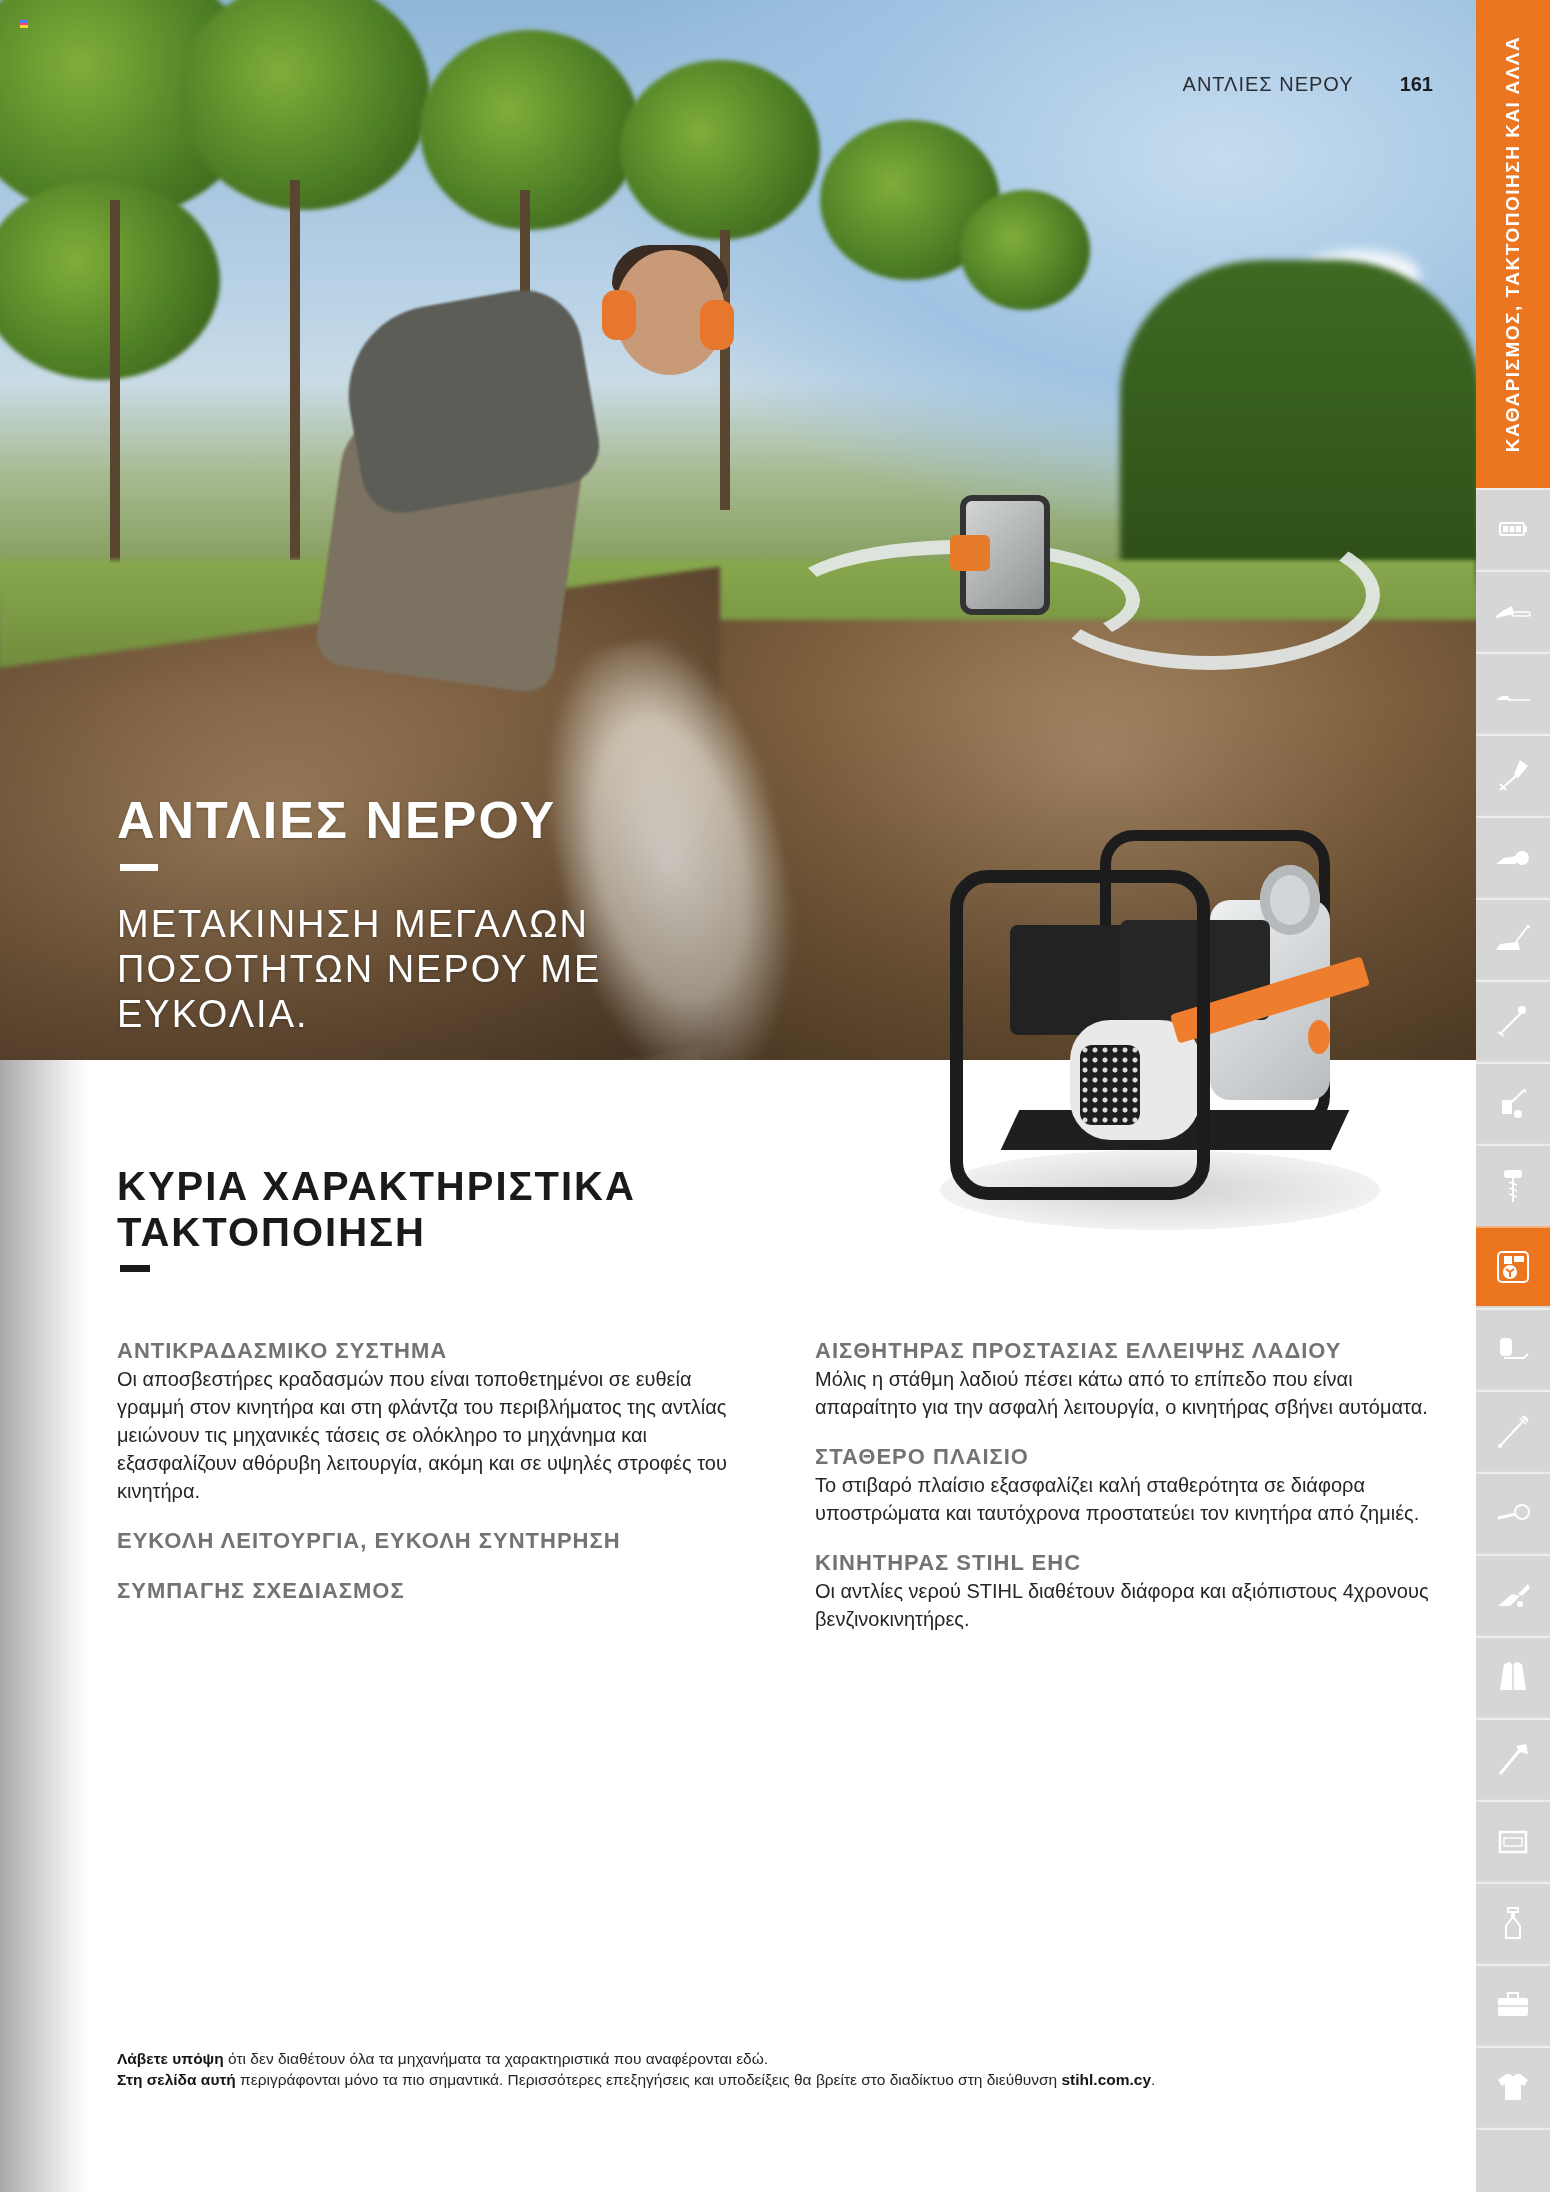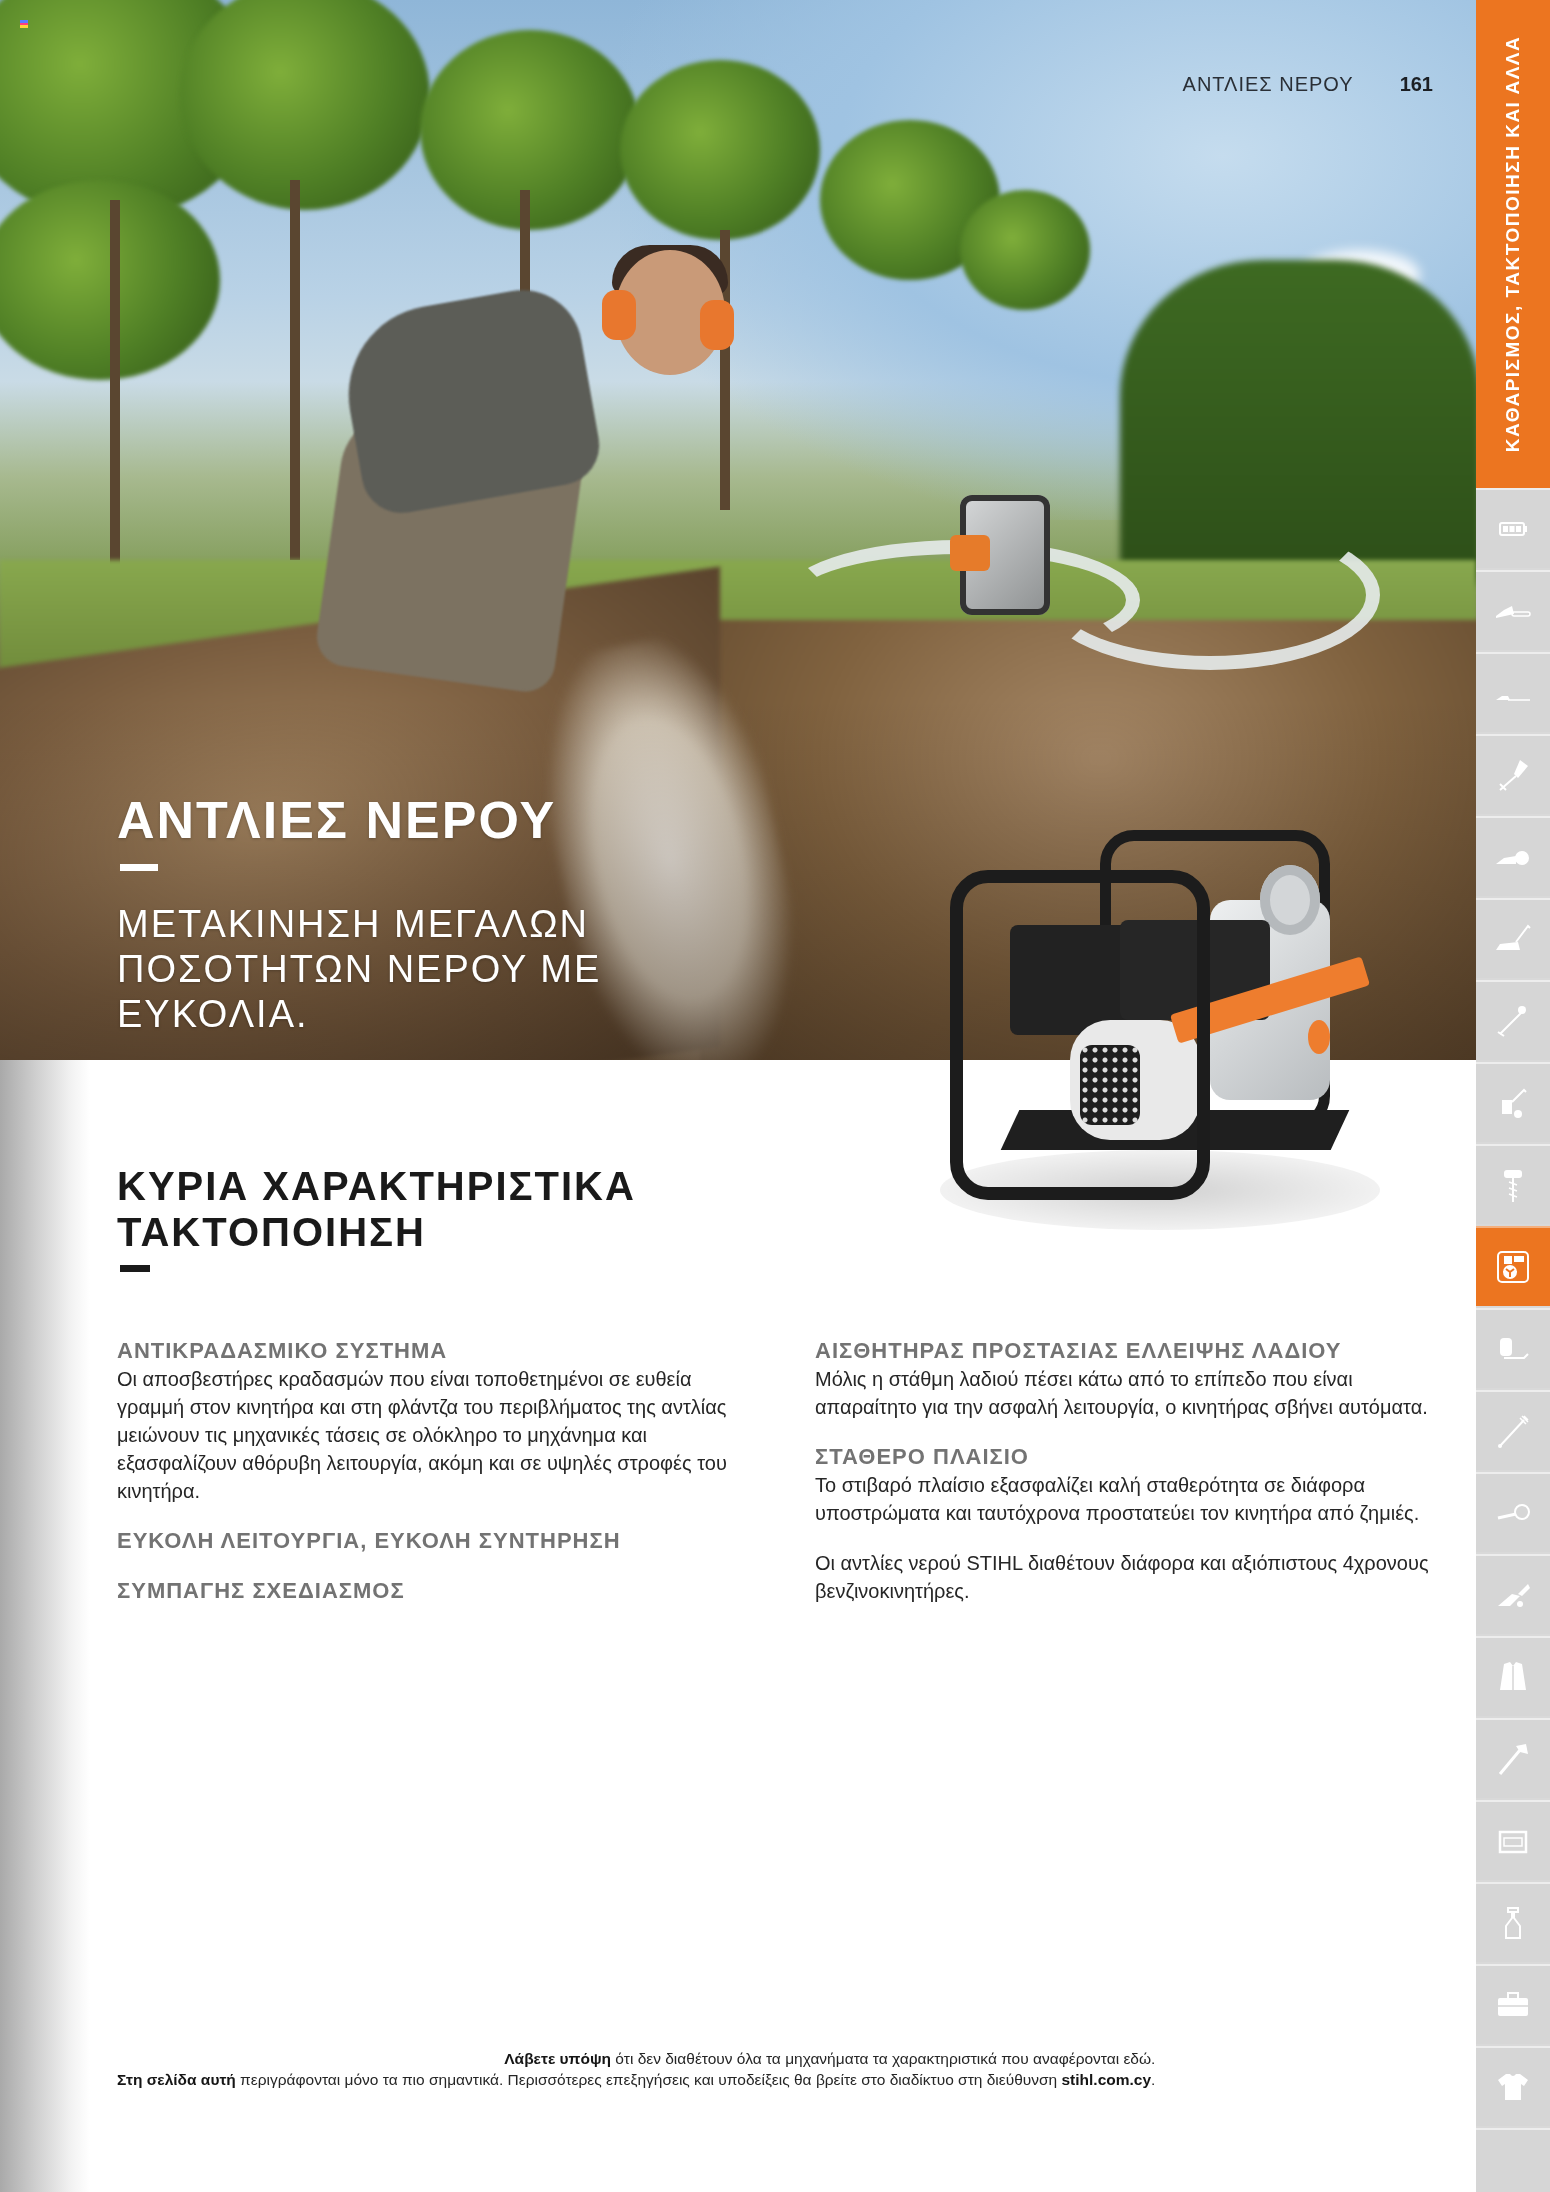--- a/index.html
+++ b/index.html
@@ -73,21 +73,21 @@
 
   
   .col { position: absolute; top: 1337px; width: 640px; }
   .col.left { left: 117px; }
   .col.right { left: 815px; }
   .feature { margin-bottom: 22px; }
   .feature h3 { font-size: 22px; font-weight: bold; letter-spacing: 1px; color: #737373; line-height: 28px; }
   .feature p { font-size: 20px; line-height: 28px; color: #262626; }
 
   
-  .footnote { position: absolute; left: 117px; top: 2048px; font-size: 15.5px; line-height: 21px; color: #262626; text-align: right; }
+  .footnote { position: absolute; left: 117px; top: 2048px; font-size: 15.5px; line-height: 21px; color: #262626; }
   .footnote b { font-weight: bold; color: #151515; }
 
   
   .sidebar { position: absolute; left: 1476px; top: 0; width: 74px; height: 2192px; background: #d9d9d9; }
   .chapter-tab { position: absolute; left: 0; top: 0; width: 74px; height: 488px; background: #ec7520; }
   .chapter-tab span { position: absolute; left: 50%; top: 50%; transform: translate(-50%, -50%) rotate(-90deg); white-space: nowrap;
     color: #ffffff; font-weight: bold; font-size: 19px; letter-spacing: 1.5px; }
   .nav-tab { position: absolute; left: 0; width: 74px; height: 80px; background: #d6d6d6; display: flex; align-items: center; justify-content: center; border-top: 2px solid #ededed; }
   .nav-tab.active { background: #ec7520; border-top: 2px solid #f4b07e; }
   .nav-tab svg { width: 46px; height: 46px; }
@@ -177,20 +177,21 @@
 <div class="col right">
   <div class="feature">
     <h3>ΑΙΣΘΗΤΗΡΑΣ ΠΡΟΣΤΑΣΙΑΣ ΕΛΛΕΙΨΗΣ ΛΑΔΙΟΥ</h3>
     <p>Μόλις η στάθμη λαδιού πέσει κάτω από το επίπεδο που είναι απαραίτητο για την ασφαλή λειτουργία, ο κινητήρας σβήνει αυτόματα.</p>
   </div>
   <div class="feature">
     <h3>ΣΤΑΘΕΡΟ ΠΛΑΙΣΙΟ</h3>
     <p>Το στιβαρό πλαίσιο εξασφαλίζει καλή σταθερότητα σε διάφορα υποστρώματα και ταυτόχρονα προστατεύει τον κινητήρα από ζημιές.</p>
   </div>
   <div class="feature">
+    <h3>ΚΙΝΗΤΗΡΑΣ STIHL EHC</h3>
     <p>Οι αντλίες νερού STIHL διαθέτουν διάφορα και αξιόπιστους 4χρονους βενζινοκινητήρες.</p>
   </div>
 </div>
 
 <div class="footnote">
   <div>
     <b>Λάβετε υπόψη</b><span> ότι δεν διαθέτουν όλα τα μηχανήματα τα χαρακτηριστικά που αναφέρονται εδώ.</span>
   </div>
   <div>
     <b>Στη σελίδα αυτή</b><span> περιγράφονται μόνο τα πιο σημαντικά. Περισσότερες επεξηγήσεις και υποδείξεις θα βρείτε στο διαδίκτυο στη διεύθυνση </span><b>stihl.com.cy</b><span>.</span>

